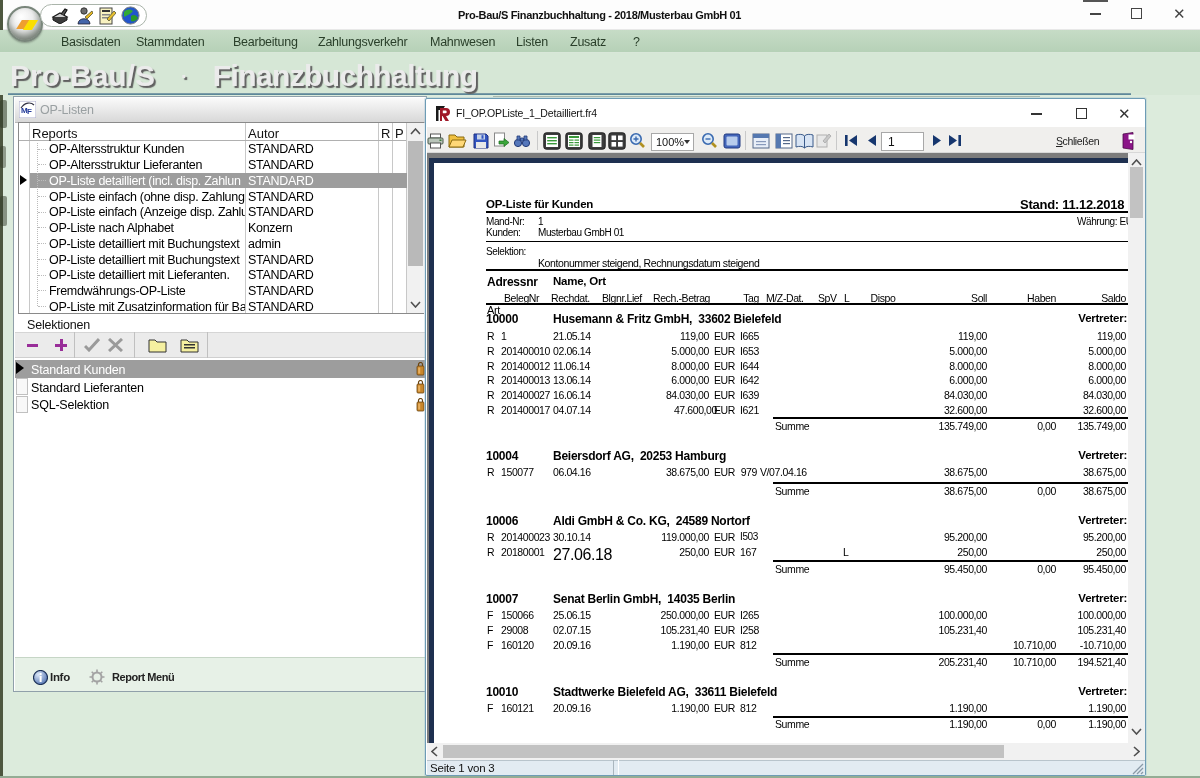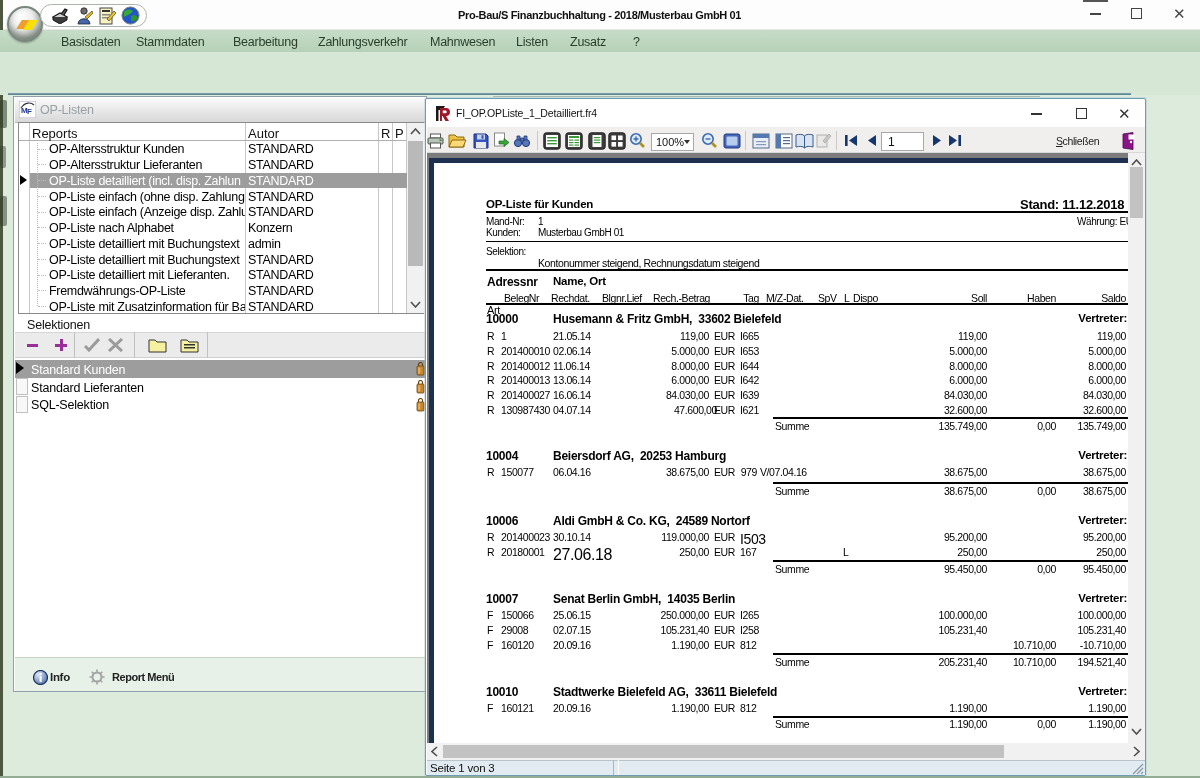--- a/index.html
+++ b/index.html
@@ -24,20 +24,21 @@
 <div class="a" style="left:1131px;top:8px;width:11px;height:11px;border:1.5px solid #444"></div>
 <div class="a" style="left:1173px;top:8px;width:12px;height:12px;font-size:15px;color:#444;line-height:12px">✕</div>
 <div class="a" style="left:61px;top:35px;font-size:12.5px;letter-spacing:-0.25px;color:#2a3f2a">Basisdaten</div>
 <div class="a" style="left:136px;top:35px;font-size:12.5px;letter-spacing:-0.25px;color:#2a3f2a">Stammdaten</div>
 <div class="a" style="left:233px;top:35px;font-size:12.5px;letter-spacing:-0.25px;color:#2a3f2a">Bearbeitung</div>
 <div class="a" style="left:318px;top:35px;font-size:12.5px;letter-spacing:-0.25px;color:#2a3f2a">Zahlungsverkehr</div>
 <div class="a" style="left:430px;top:35px;font-size:12.5px;letter-spacing:-0.25px;color:#2a3f2a">Mahnwesen</div>
 <div class="a" style="left:516px;top:35px;font-size:12.5px;letter-spacing:-0.25px;color:#2a3f2a">Listen</div>
 <div class="a" style="left:570px;top:35px;font-size:12.5px;letter-spacing:-0.25px;color:#2a3f2a">Zusatz</div>
 <div class="a" style="left:633px;top:35px;font-size:12.5px;letter-spacing:-0.25px;color:#2a3f2a">?</div>
+<div class="a" style="left:10px;top:59px;font-size:30px;font-weight:bold;color:#ebebeb;text-shadow:2px 2px 1px #606060;white-space:nowrap">Pro-Bau/S<span style="font-size:20px;margin-left:26px;margin-right:25px;vertical-align:3px">·</span><span style="letter-spacing:-0.6px">Finanzbuchhaltung</span></div>
 <div class="a" style="left:7px;top:6px;width:36px;height:36px;border-radius:50%;background:radial-gradient(circle at 38% 28%,#ffffff,#ededed 38%,#c2c6c2 62%,#8f998f 88%,#798379 100%);border:2px solid #79867b;box-shadow:inset 0 -4px 6px rgba(80,90,80,.55), 0 1px 2px rgba(0,0,0,.3);overflow:hidden">
 <div style="position:absolute;left:10px;top:12px;width:8px;height:9px;background:#ef9f2e;transform:skewX(-32deg)"></div>
 <div style="position:absolute;left:17px;top:12px;width:9px;height:10px;background:#fbdf00;transform:skewX(-32deg)"></div>
 </div>
 <div class="a" style="left:40px;top:4px;width:107px;height:23px;background:#fff;border:1.5px solid #aab4aa;border-radius:12px"></div>
 <svg class="a" style="left:51px;top:8px" width="18" height="16" viewBox="0 0 18 16">
 <path d="M2 9 L9 5 L16 9 L9 13 Z" fill="#cfcfcf" stroke="#1a1a1a" stroke-width="1.4"></path>
 <path d="M2 9 L2 12 L9 16 L16 12 L16 9" fill="#3a3a3a" stroke="#1a1a1a" stroke-width="1"></path>
 <path d="M10 6 L14 1 L16 2 L13 7" fill="#555" stroke="#111" stroke-width="1.2"></path>
     </svg>
@@ -340,21 +341,21 @@
 <div class="a" style="left:553px;top:275px;font-size:11.5px;letter-spacing:-0.25px;color:#000;white-space:nowrap;font-weight:bold">Name, Ort</div>
 <div class="a" style="left:487px;top:304px;font-size:11px;letter-spacing:-0.4px;color:#000;white-space:nowrap">Art</div>
 <div class="a" style="left:504px;top:292px;font-size:10.5px;letter-spacing:-0.4px;color:#000;white-space:nowrap">BelegNr</div>
 <div class="a" style="left:551px;top:292px;font-size:10.5px;letter-spacing:-0.4px;color:#000;white-space:nowrap">Rechdat.</div>
 <div class="a" style="left:602px;top:292px;font-size:10.5px;letter-spacing:-0.4px;color:#000;white-space:nowrap">Blgnr.Lief</div>
 <div class="a" style="left:653px;top:292px;font-size:10.5px;letter-spacing:-0.4px;color:#000;white-space:nowrap">Rech.-Betrag</div>
 <div class="a" style="left:700px;top:292px;font-size:10.5px;letter-spacing:-0.4px;color:#000;white-space:nowrap;width:59px;text-align:right">Tag</div>
 <div class="a" style="left:766px;top:292px;font-size:10.5px;letter-spacing:-0.4px;color:#000;white-space:nowrap">M/Z-Dat.</div>
 <div class="a" style="left:818px;top:292px;font-size:10.5px;letter-spacing:-0.4px;color:#000;white-space:nowrap">SpV</div>
 <div class="a" style="left:844px;top:292px;font-size:10.5px;letter-spacing:-0.4px;color:#000;white-space:nowrap">L</div>
-<div class="a" style="left:853px;top:292px;font-size:10.5px;letter-spacing:-0.4px;color:#000;white-space:nowrap;width:60px;text-align:left">Dispo</div>
+<div class="a" style="left:853px;top:292px;font-size:10.5px;letter-spacing:-0.4px;color:#000;white-space:nowrap;width:60px;text-align:center">Dispo</div>
 <div class="a" style="left:927px;top:292px;font-size:10.5px;letter-spacing:-0.4px;color:#000;white-space:nowrap;width:60px;text-align:right">Soll</div>
 <div class="a" style="left:996px;top:292px;font-size:10.5px;letter-spacing:-0.4px;color:#000;white-space:nowrap;width:60px;text-align:right">Haben</div>
 <div class="a" style="left:1066px;top:292px;font-size:10.5px;letter-spacing:-0.4px;color:#000;white-space:nowrap;width:60px;text-align:right">Saldo</div>
 <div class="a" style="left:486px;top:303px;width:658px;height:2px;background:#000"></div>
 <div class="a" style="left:486px;top:312px;font-size:12px;letter-spacing:-0.25px;color:#000;white-space:nowrap;font-weight:bold">10000</div>
 <div class="a" style="left:553px;top:312px;font-size:12px;letter-spacing:-0.25px;color:#000;white-space:nowrap;font-weight:bold">Husemann &amp; Fritz GmbH,&nbsp; 33602 Bielefeld</div>
 <div class="a" style="left:1067px;top:312px;font-size:11.5px;letter-spacing:-0.25px;color:#000;white-space:nowrap;font-weight:bold;width:60px;text-align:right">Vertreter:</div>
 <div class="a" style="left:487px;top:330px;font-size:10.5px;letter-spacing:-0.4px;color:#000;white-space:nowrap">R</div>
 <div class="a" style="left:501px;top:330px;font-size:10.5px;letter-spacing:-0.4px;color:#000;white-space:nowrap">1</div>
 <div class="a" style="left:553px;top:330px;font-size:10.5px;letter-spacing:-0.4px;color:#000;white-space:nowrap">21.05.14</div>
@@ -389,21 +390,21 @@
 <div class="a" style="left:1000px;top:374px;font-size:10.5px;letter-spacing:-0.4px;color:#000;white-space:nowrap;width:126px;text-align:right">6.000,00</div>
 <div class="a" style="left:487px;top:389px;font-size:10.5px;letter-spacing:-0.4px;color:#000;white-space:nowrap">R</div>
 <div class="a" style="left:501px;top:389px;font-size:10.5px;letter-spacing:-0.4px;color:#000;white-space:nowrap">201400027</div>
 <div class="a" style="left:553px;top:389px;font-size:10.5px;letter-spacing:-0.4px;color:#000;white-space:nowrap">16.06.14</div>
 <div class="a" style="left:589px;top:389px;font-size:10.5px;letter-spacing:-0.4px;color:#000;white-space:nowrap;width:120px;text-align:right">84.030,00</div>
 <div class="a" style="left:714px;top:389px;font-size:10.5px;letter-spacing:-0.4px;color:#000;white-space:nowrap">EUR</div>
 <div class="a" style="left:740px;top:389px;font-size:10.5px;letter-spacing:-0.4px;color:#000;white-space:nowrap">I639</div>
 <div class="a" style="left:860px;top:389px;font-size:10.5px;letter-spacing:-0.4px;color:#000;white-space:nowrap;width:127px;text-align:right">84.030,00</div>
 <div class="a" style="left:1000px;top:389px;font-size:10.5px;letter-spacing:-0.4px;color:#000;white-space:nowrap;width:126px;text-align:right">84.030,00</div>
 <div class="a" style="left:487px;top:404px;font-size:10.5px;letter-spacing:-0.4px;color:#000;white-space:nowrap">R</div>
-<div class="a" style="left:501px;top:404px;font-size:10.5px;letter-spacing:-0.4px;color:#000;white-space:nowrap">130987430</div>
+<div class="a" style="left:501px;top:404px;font-size:10.5px;letter-spacing:-0.4px;color:#000;white-space:nowrap">201400017</div>
 <div class="a" style="left:553px;top:404px;font-size:10.5px;letter-spacing:-0.4px;color:#000;white-space:nowrap">04.07.14</div>
 <div class="a" style="left:589px;top:404px;font-size:10.5px;letter-spacing:-0.4px;color:#000;white-space:nowrap;width:128px;text-align:right">47.600,00</div>
 <div class="a" style="left:714px;top:404px;font-size:10.5px;letter-spacing:-0.4px;color:#000;white-space:nowrap">EUR</div>
 <div class="a" style="left:740px;top:404px;font-size:10.5px;letter-spacing:-0.4px;color:#000;white-space:nowrap">I621</div>
 <div class="a" style="left:860px;top:404px;font-size:10.5px;letter-spacing:-0.4px;color:#000;white-space:nowrap;width:127px;text-align:right">32.600,00</div>
 <div class="a" style="left:1000px;top:404px;font-size:10.5px;letter-spacing:-0.4px;color:#000;white-space:nowrap;width:126px;text-align:right">32.600,00</div>
 <div class="a" style="left:773px;top:417px;width:355px;height:1.5px;background:#000"></div>
 <div class="a" style="left:775px;top:420px;font-size:10.5px;letter-spacing:-0.4px;color:#000;white-space:nowrap">Summe</div>
 <div class="a" style="left:860px;top:420px;font-size:10.5px;letter-spacing:-0.4px;color:#000;white-space:nowrap;width:127px;text-align:right">135.749,00</div>
 <div class="a" style="left:960px;top:420px;font-size:10.5px;letter-spacing:-0.4px;color:#000;white-space:nowrap;width:96px;text-align:right">0,00</div>
@@ -426,21 +427,21 @@
 <div class="a" style="left:960px;top:485px;font-size:10.5px;letter-spacing:-0.4px;color:#000;white-space:nowrap;width:96px;text-align:right">0,00</div>
 <div class="a" style="left:1000px;top:485px;font-size:10.5px;letter-spacing:-0.4px;color:#000;white-space:nowrap;width:126px;text-align:right">38.675,00</div>
 <div class="a" style="left:486px;top:514px;font-size:12px;letter-spacing:-0.25px;color:#000;white-space:nowrap;font-weight:bold">10006</div>
 <div class="a" style="left:553px;top:514px;font-size:12px;letter-spacing:-0.25px;color:#000;white-space:nowrap;font-weight:bold">Aldi GmbH &amp; Co. KG,&nbsp; 24589 Nortorf</div>
 <div class="a" style="left:1067px;top:514px;font-size:11.5px;letter-spacing:-0.25px;color:#000;white-space:nowrap;font-weight:bold;width:60px;text-align:right">Vertreter:</div>
 <div class="a" style="left:487px;top:531px;font-size:10.5px;letter-spacing:-0.4px;color:#000;white-space:nowrap">R</div>
 <div class="a" style="left:501px;top:531px;font-size:10.5px;letter-spacing:-0.4px;color:#000;white-space:nowrap">201400023</div>
 <div class="a" style="left:553px;top:531px;font-size:10.5px;letter-spacing:-0.4px;color:#000;white-space:nowrap">30.10.14</div>
 <div class="a" style="left:589px;top:531px;font-size:10.5px;letter-spacing:-0.4px;color:#000;white-space:nowrap;width:120px;text-align:right">119.000,00</div>
 <div class="a" style="left:714px;top:531px;font-size:10.5px;letter-spacing:-0.4px;color:#000;white-space:nowrap">EUR</div>
-<div class="a" style="left:740px;top:531px;font-size:14px;letter-spacing:-0.4px;color:#000;white-space:nowrap">I503</div>
+<div class="a" style="left:740px;top:531px;font-size:10px;letter-spacing:-0.4px;color:#000;white-space:nowrap">I503</div>
 <div class="a" style="left:860px;top:531px;font-size:10.5px;letter-spacing:-0.4px;color:#000;white-space:nowrap;width:127px;text-align:right">95.200,00</div>
 <div class="a" style="left:1000px;top:531px;font-size:10.5px;letter-spacing:-0.4px;color:#000;white-space:nowrap;width:126px;text-align:right">95.200,00</div>
 <div class="a" style="left:487px;top:546px;font-size:10.5px;letter-spacing:-0.4px;color:#000;white-space:nowrap">R</div>
 <div class="a" style="left:501px;top:546px;font-size:10.5px;letter-spacing:-0.4px;color:#000;white-space:nowrap">20180001</div>
 <div class="a" style="left:553px;top:546px;font-size:16px;letter-spacing:-0.4px;color:#000;white-space:nowrap">27.06.18</div>
 <div class="a" style="left:589px;top:546px;font-size:10.5px;letter-spacing:-0.4px;color:#000;white-space:nowrap;width:120px;text-align:right">250,00</div>
 <div class="a" style="left:714px;top:546px;font-size:10.5px;letter-spacing:-0.4px;color:#000;white-space:nowrap">EUR</div>
 <div class="a" style="left:740px;top:546px;font-size:10.5px;letter-spacing:-0.4px;color:#000;white-space:nowrap">167</div>
 <div class="a" style="left:843px;top:546px;font-size:10.5px;letter-spacing:-0.4px;color:#000;white-space:nowrap">L</div>
 <div class="a" style="left:860px;top:546px;font-size:10.5px;letter-spacing:-0.4px;color:#000;white-space:nowrap;width:127px;text-align:right">250,00</div>

